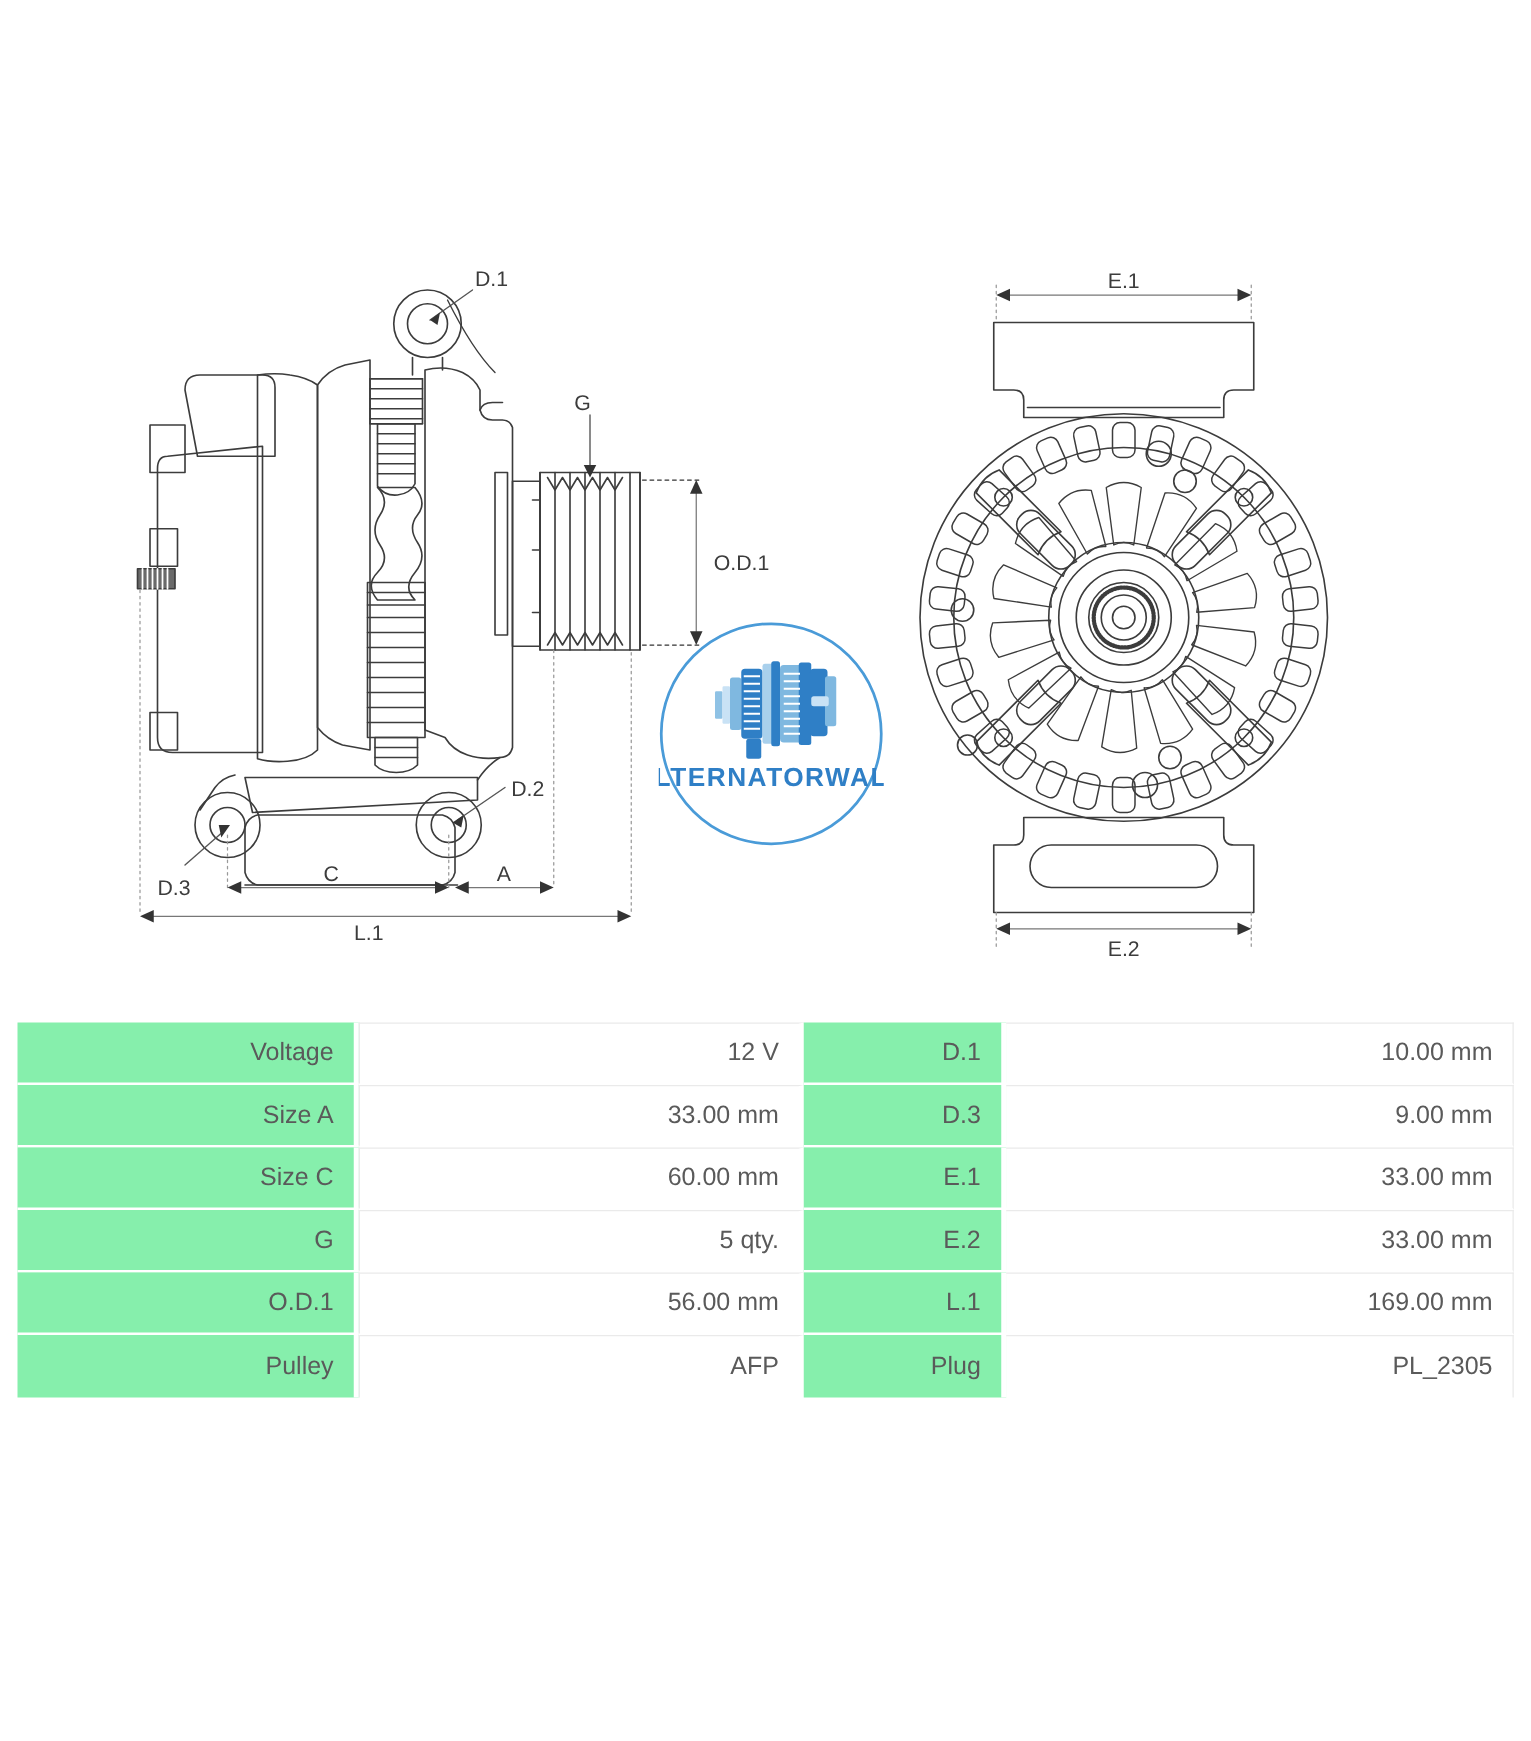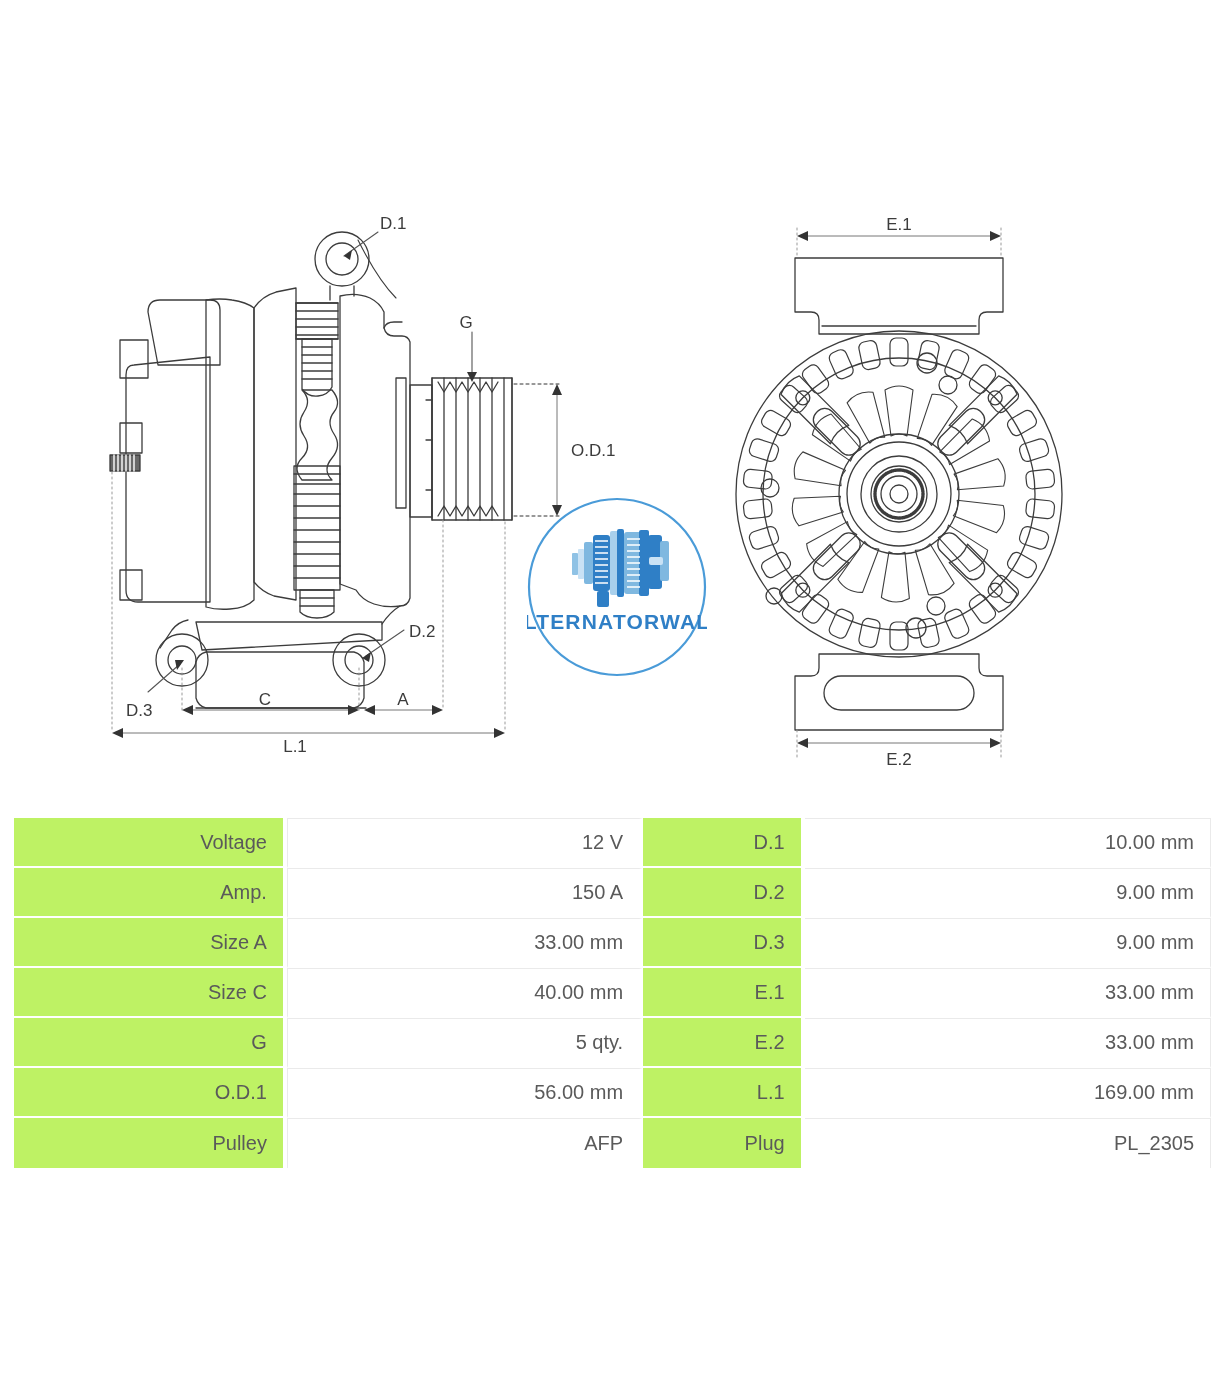--- a/index.html
+++ b/index.html
@@ -59,21 +59,21 @@
     padding: 0 16px;
     vertical-align: middle;
     box-sizing: border-box;
     border-bottom: 2px solid #ffffff;
   }
   #spec-table tr:last-child td {
     border-bottom: none;
     padding-left: 24px;
   }
   td.lbl {
-    background: #bef264;
+    background: #86efac;
     color: #5a5a5a;
     text-align: right;
     border-right: 4px solid #ffffff;
   }
   td.val {
     background: #ffffff;
     color: #5a5a5a;
     text-align: right;
     border-right: 4px solid #ffffff;
     border-top: 1px solid #eaeaea;
@@ -505,34 +505,28 @@
         <col class="col-val2">
     </colgroup>
     <tbody>
       <tr>
         <td class="lbl">Voltage</td>
         <td class="val first">12 V</td>
         <td class="lbl">D.1</td>
         <td class="val last">10.00 mm</td>
       </tr>
       <tr>
-        <td class="lbl">Amp.</td>
-        <td class="val first">150 A</td>
-        <td class="lbl">D.2</td>
-        <td class="val last">9.00 mm</td>
-      </tr>
-      <tr>
         <td class="lbl">Size A</td>
         <td class="val first">33.00 mm</td>
         <td class="lbl">D.3</td>
         <td class="val last">9.00 mm</td>
       </tr>
       <tr>
         <td class="lbl">Size C</td>
-        <td class="val first">40.00 mm</td>
+        <td class="val first">60.00 mm</td>
         <td class="lbl">E.1</td>
         <td class="val last">33.00 mm</td>
       </tr>
       <tr>
         <td class="lbl">G</td>
         <td class="val first">5 qty.</td>
         <td class="lbl">E.2</td>
         <td class="val last">33.00 mm</td>
       </tr>
       <tr>

